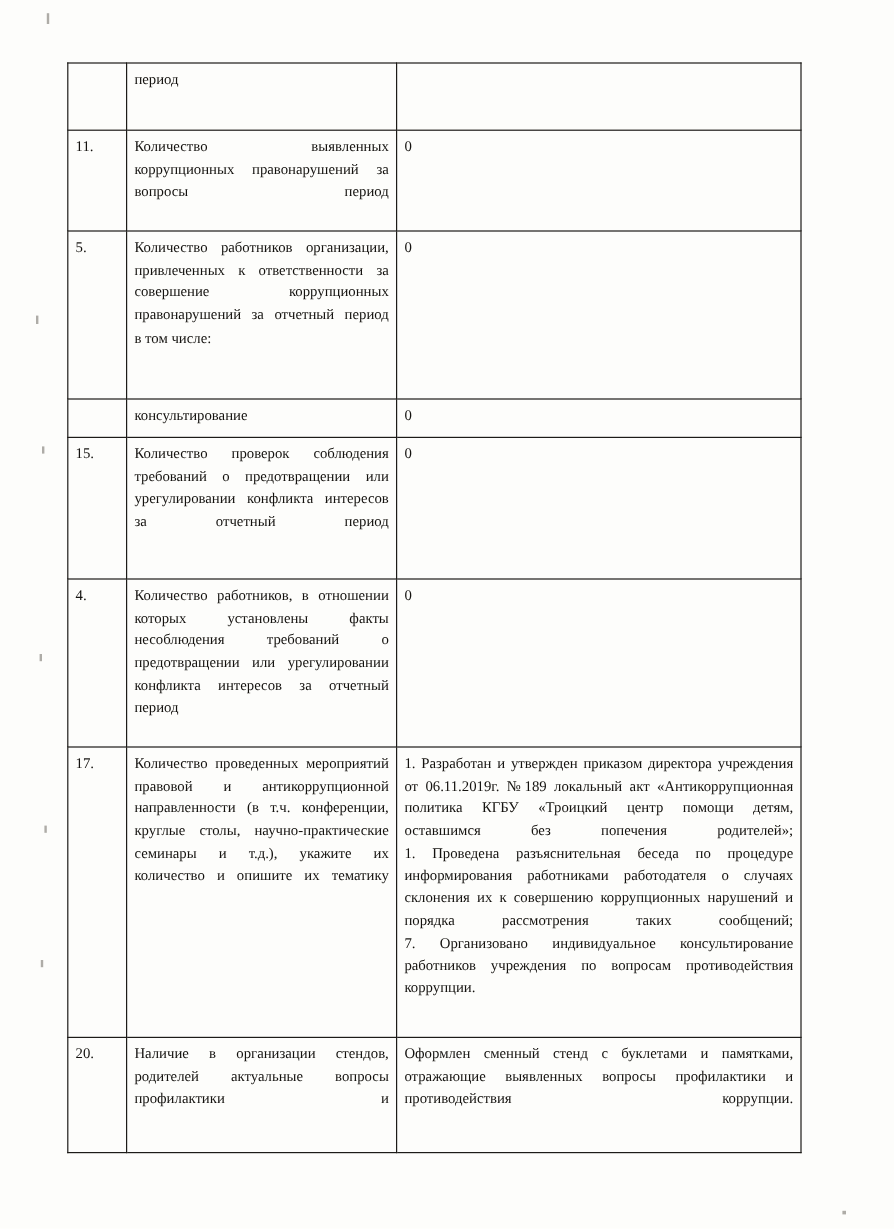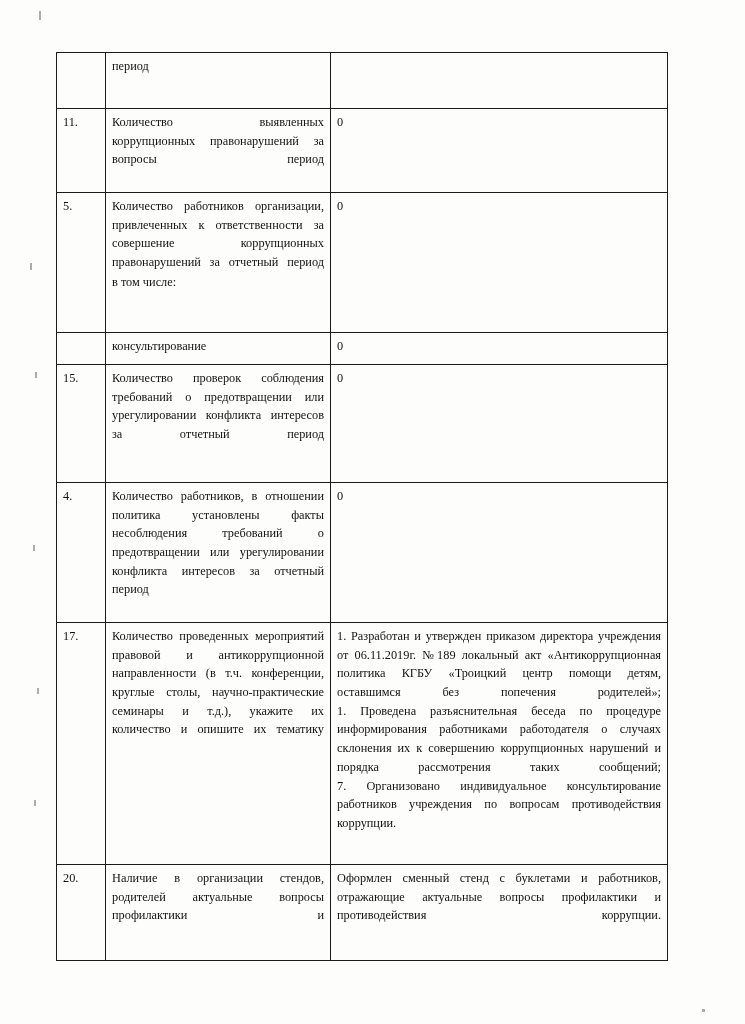--- a/index.html
+++ b/index.html
@@ -126,37 +126,37 @@
 
 
       <tr>
         <td class="num">15.</td>
         <td class="label" style="height:108px">Количество проверок соблюдения требований о предотвращении или урегулировании конфликта интересов за отчетный период</td>
         <td class="value">0</td>
       </tr>
 
       <tr>
         <td class="num">4.</td>
-        <td class="label" style="height:130px">Количество работников, в отношении политика установлены факты несоблюдения требований о предотвращении или урегулировании конфликта интересов за отчетный период</td>
+        <td class="label" style="height:130px">Количество работников, в отношении которых установлены факты несоблюдения требований о предотвращении или урегулировании конфликта интересов за отчетный период</td>
         <td class="value">0</td>
       </tr>
 
       <tr>
         <td class="num">17.</td>
         <td class="label" style="height:232px">Количество проведенных мероприятий правовой и антикоррупционной направленности (в т.ч. конференции, круглые столы, научно-практические семинары и т.д.), укажите их количество и опишите их тематику</td>
         <td class="value justify">
           <span class="p">1. Разработан и утвержден приказом директора учреждения от 06.11.2019г. №189 локальный акт «Антикоррупционная политика КГБУ «Троицкий центр помощи детям, оставшимся без попечения родителей»;</span>
           <span class="p">1. Проведена разъяснительная беседа по процедуре информирования работниками работодателя о случаях склонения их к совершению коррупционных нарушений и порядка рассмотрения таких сообщений;</span>
           <span class="p">7. Организовано индивидуальное консультирование работников учреждения по вопросам противодействия коррупции.</span>
         </td>
       </tr>
 
       <tr>
         <td class="num">20.</td>
         <td class="label" style="height:86px">Наличие в организации стендов, родителей актуальные вопросы профилактики и</td>
         <td class="value justify">
-          <span class="p">Оформлен сменный стенд  с буклетами и работников, отражающие актуальные вопросы профилактики и противодействия коррупции.</span>
+          <span class="p">Оформлен сменный стенд  с буклетами и памятками, отражающие выявленных вопросы профилактики и противодействия коррупции.</span>
         </td>
       </tr>
 
     </tbody>
   </table>
 </div>
 
 </body></html>

